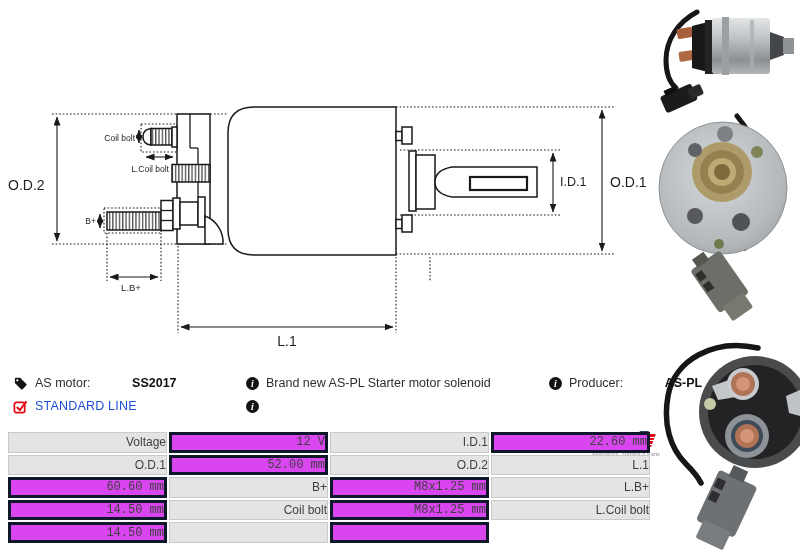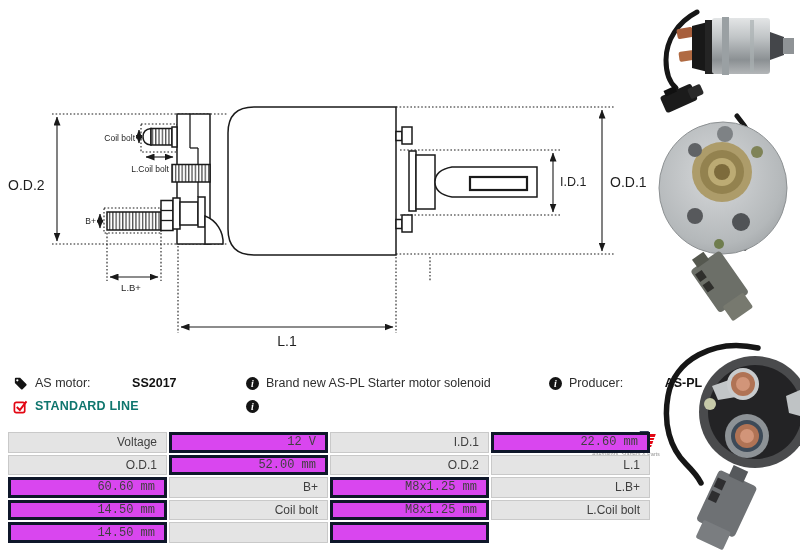--- a/index.html
+++ b/index.html
@@ -3,38 +3,38 @@
 <meta charset="utf-8">
 <style>
   html,body{margin:0;padding:0;background:#fff;}
   .stage{position:relative;width:800px;height:555px;background:#ffffff;overflow:hidden;
          font-family:"Liberation Sans",sans-serif;color:#2e2e2e;}
   .abs{position:absolute;}
 
   
   .info-line{display:flex;align-items:center;gap:7px;height:16px;margin-bottom:7px;font-size:12.5px;white-space:nowrap;}
   .info-line b{color:#111;margin-left:38px;}
-  .red-line{color:#0f766e;font-weight:bold;letter-spacing:.2px;}
+  .red-line{color:#1d4ed8;font-weight:normal;letter-spacing:.2px;}
   .info-ico{width:13px;height:13px;border-radius:50%;background:#141414;color:#fff;
             display:flex;align-items:center;justify-content:center;flex:0 0 13px;
             font-family:"Liberation Serif",serif;font-weight:bold;font-style:italic;font-size:10px;line-height:13px;}
 
   
   .as-logo{width:62px;text-align:center;}
   .as-logo-top{display:flex;align-items:center;justify-content:flex-end;height:22px;margin-top:36px;}
   .as-text{font-style:italic;font-weight:bold;font-size:21px;line-height:20px;color:#e30613;letter-spacing:-1.5px;
            font-family:"Liberation Sans",sans-serif;}
   .as-stripes{display:flex;flex-direction:column;gap:1.4px;transform:skewX(-20deg);margin-left:-1px;}
   .as-stripes i{display:block;width:17px;height:2.1px;background:#e30613;}
   .as-stripes i.navy{background:#33435c;width:9px;align-self:flex-start;}
   .as-tagline{font-size:5px;color:#8d8d8d;margin-top:1px;white-space:nowrap;letter-spacing:.2px;}
 
   
   .spec-table{display:grid;grid-template-columns:159px 159px 159px 159px;grid-auto-rows:20.6px;gap:2px;}
-  .cell{display:flex;align-items:center;justify-content:flex-end;padding-right:9px;
+  .cell{display:flex;align-items:center;justify-content:flex-end;
         font-size:12px;color:#3f3f3f;box-sizing:border-box;}
   .cell.lab{background:#e4e4e4;border:1px solid #c9c9c9;}
   .cell.val{background:#d946ef;border:3px solid #0f172a;font-family:Liberation Mono, monospace;}
 
   svg text{font-family:"Liberation Sans",sans-serif;}
 </style>
 </head>
 <body>
 
 <div class="stage">

